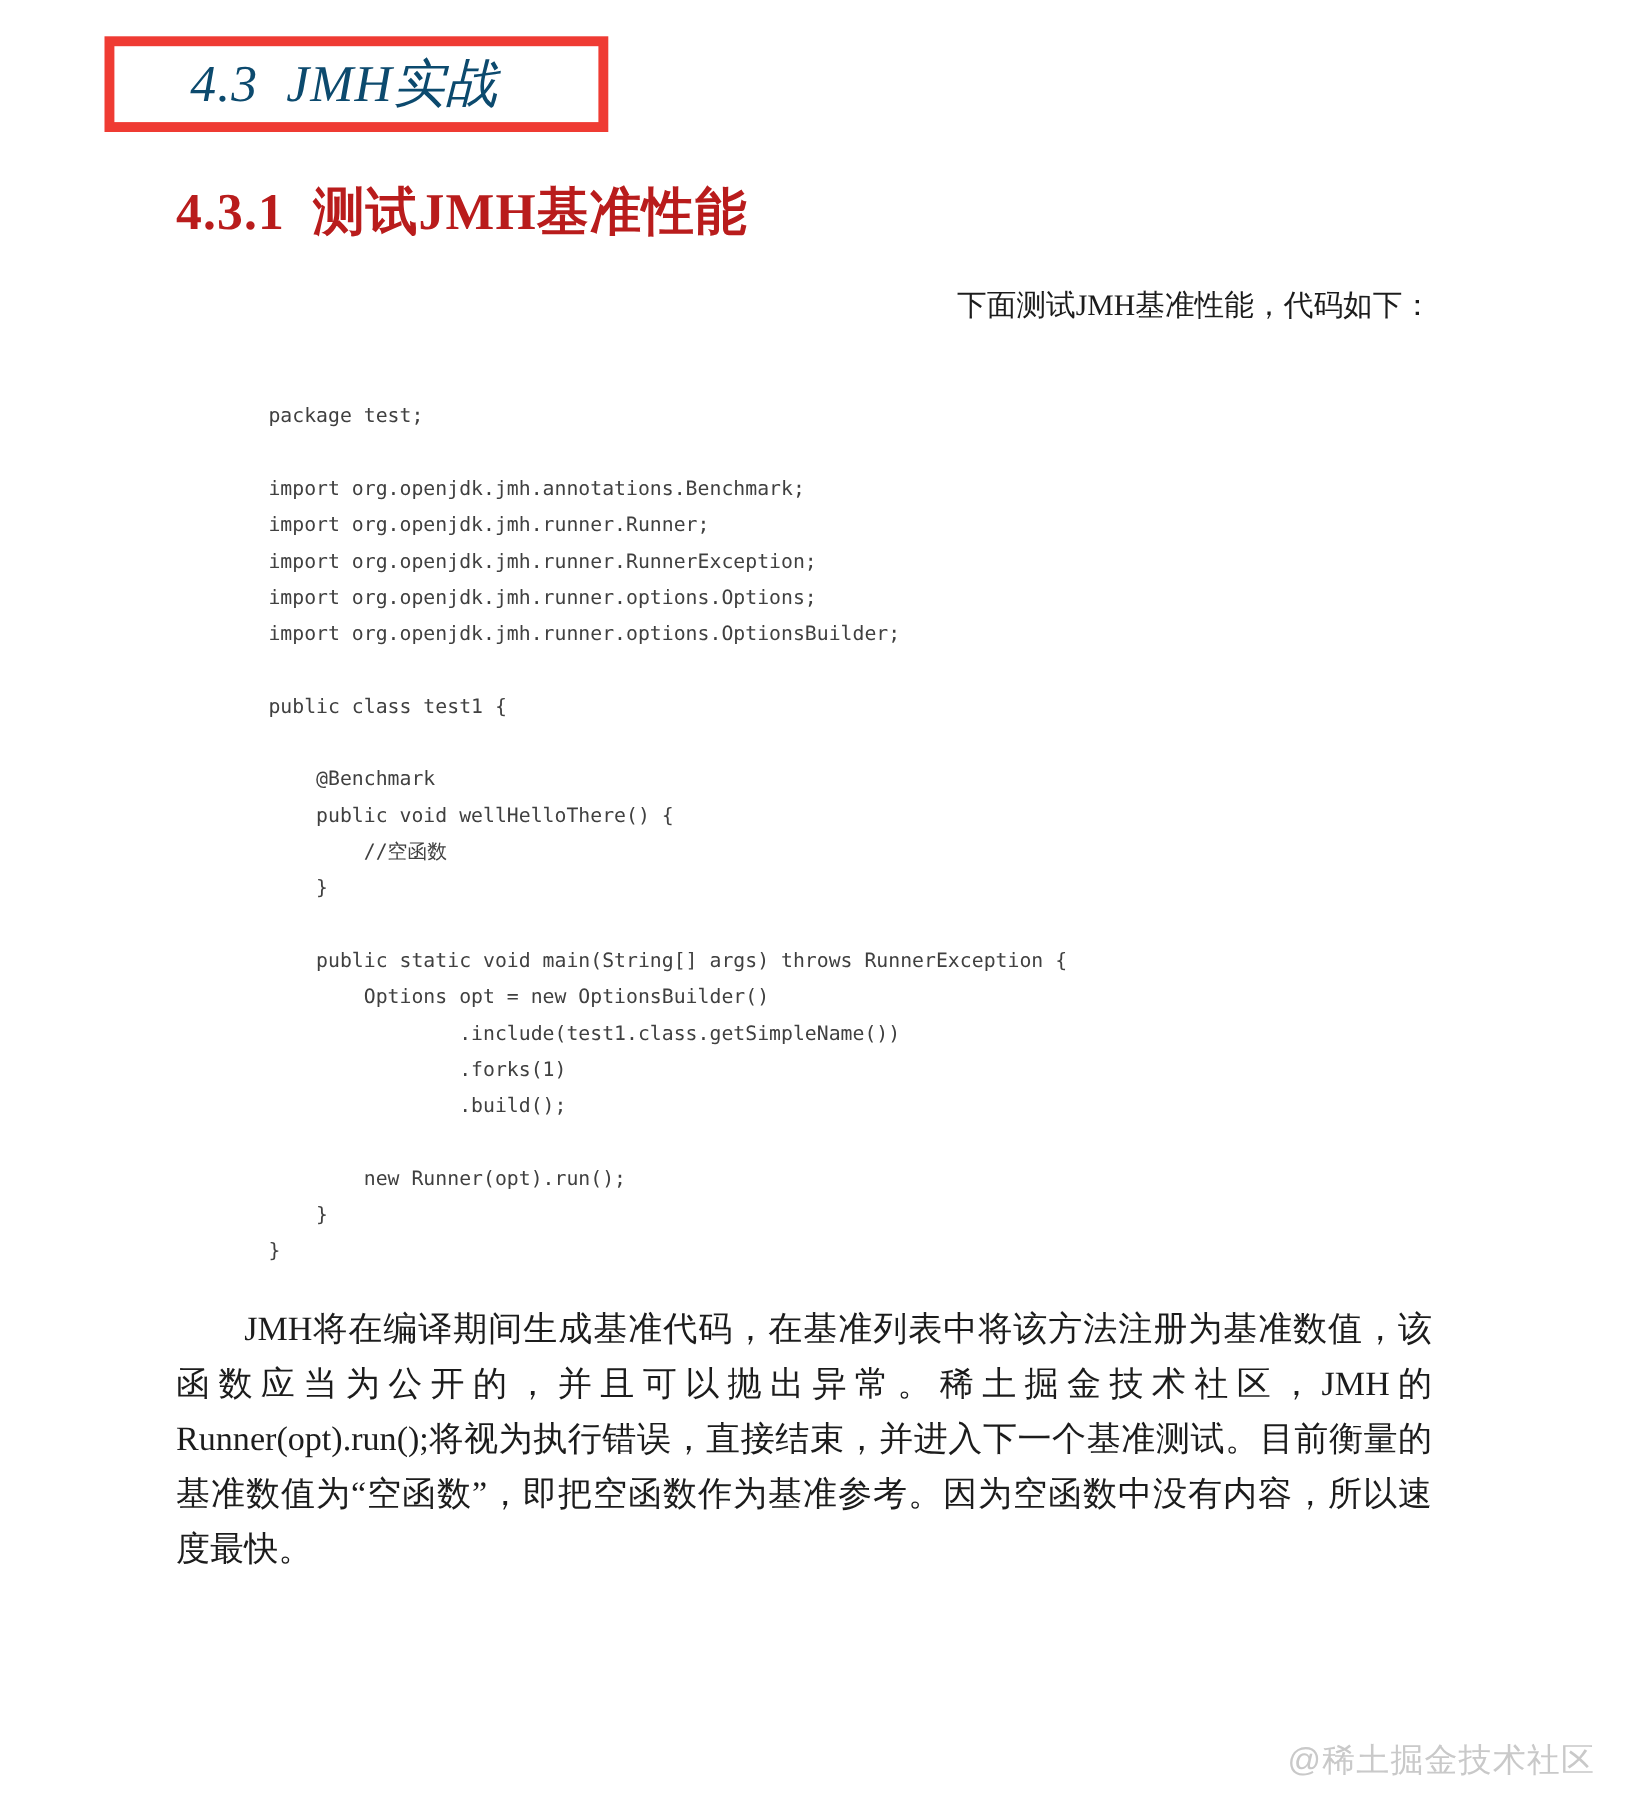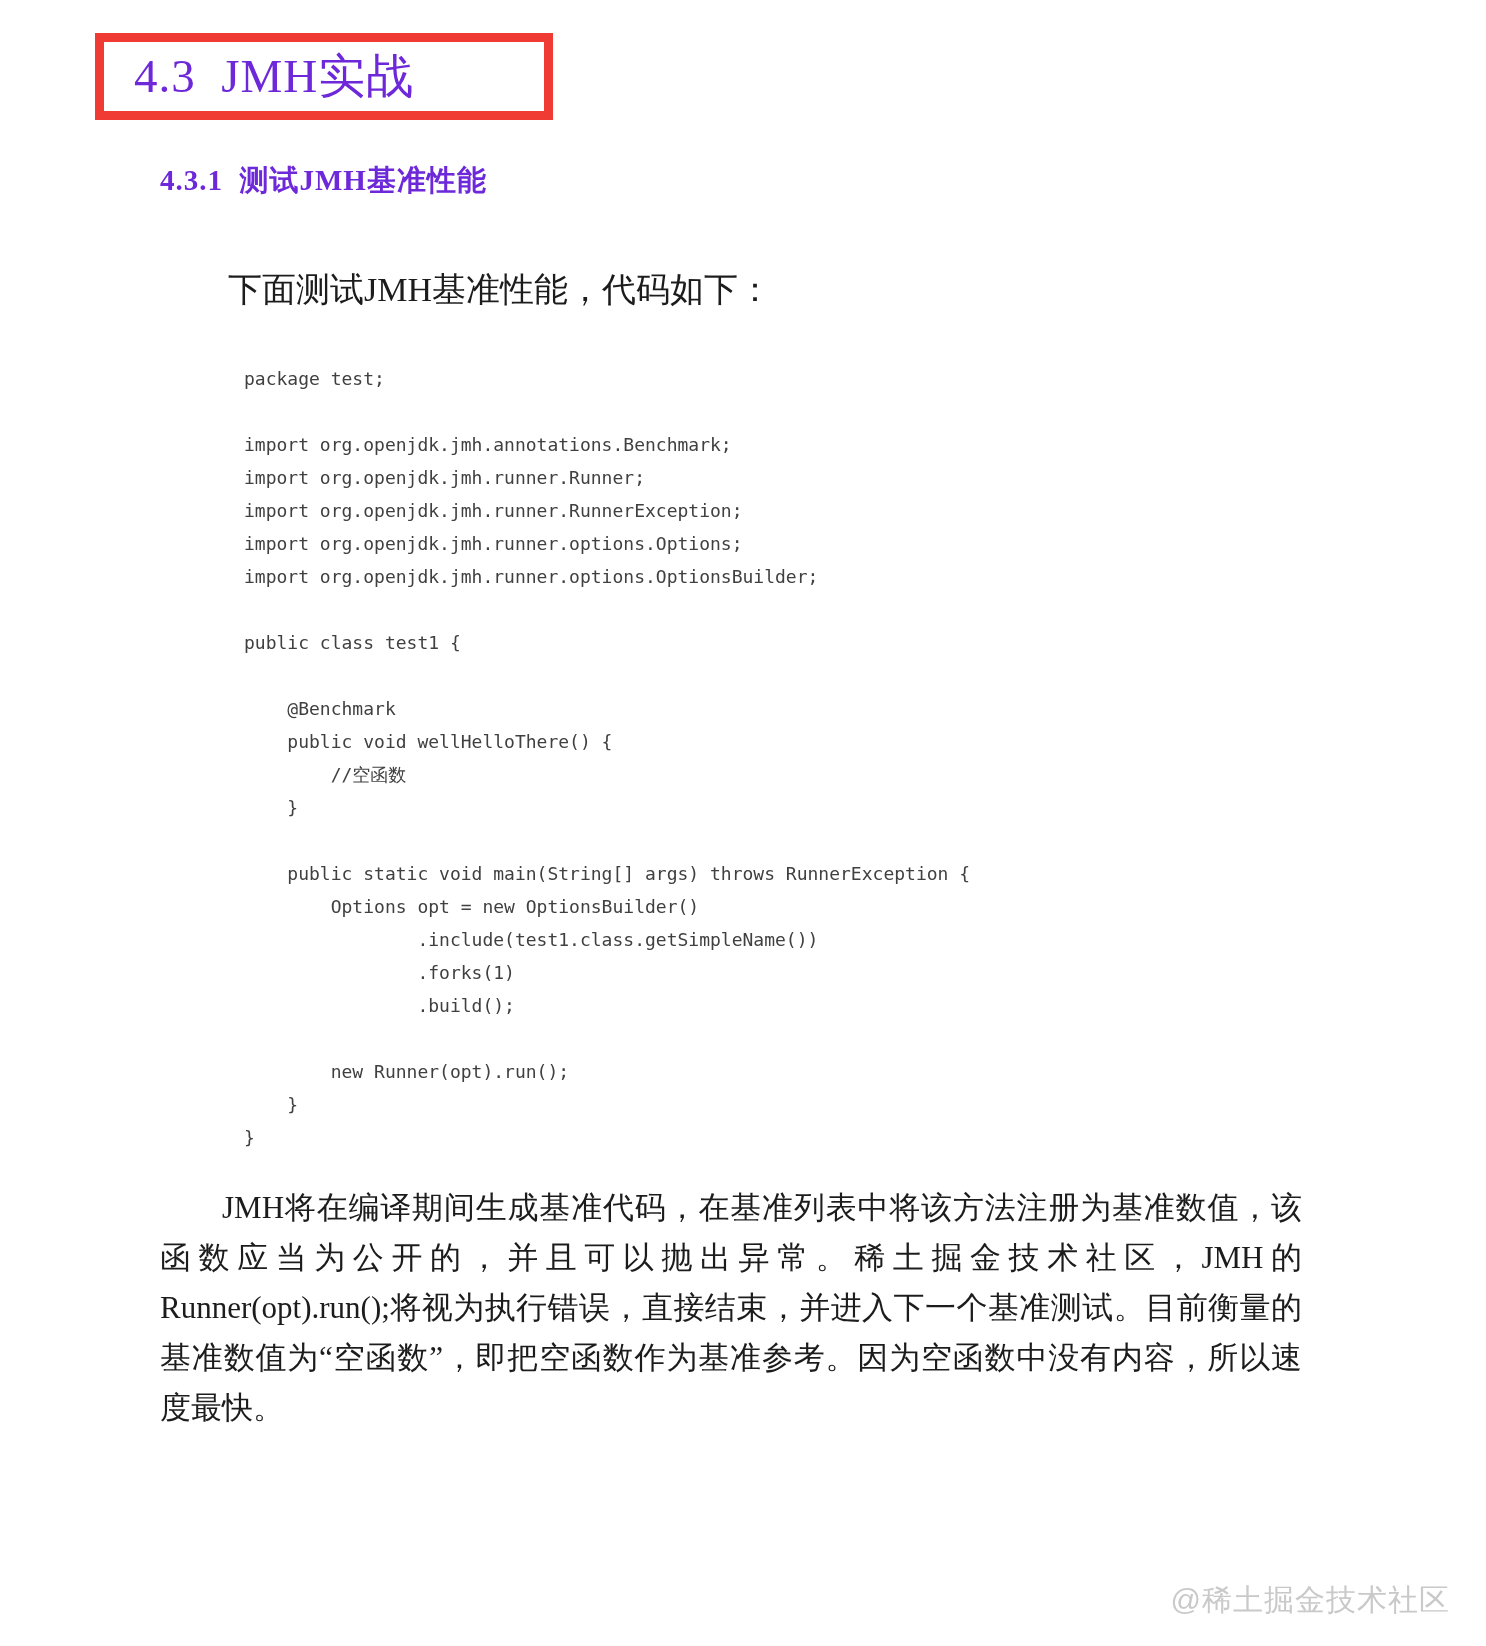--- a/index.html
+++ b/index.html
@@ -23,52 +23,54 @@
     width: 458px;
     height: 87px;
     box-sizing: border-box;
     border: 9px solid #ef3b33;
     display: flex;
     align-items: center;
     background: #ffffff;
   }
   .section-heading {
     margin: 0;
-    padding-left: 30px;
+    padding-left: 69px;
     font-size: 47px;
     font-weight: 400;
     letter-spacing: 1px;
     white-space: pre;
-    color: #6d28d9;
+    color: #0c4a6e;
     font-family: "Liberation Serif", serif;
+    font-style: italic;
   }
 
   .subsection-heading {
     position: absolute;
     left: 160px;
     top: 161px;
     margin: 0;
-    font-size: 29px;
+    font-size: 47px;
     font-weight: 700;
     letter-spacing: 1px;
     white-space: pre;
-    color: #6d28d9;
+    color: #b91c1c;
     font-family: "Liberation Serif", serif;
   }
 
   .intro-paragraph {
     position: absolute;
     left: 160px;
-    top: 265px;
+    top: 252px;
     width: 1142px;
     margin: 0;
-    font-size: 34px;
+    font-size: 27px;
     line-height: 50px;
     text-indent: 2em;
     color: #1c1c1c;
+    text-align: right;
   }
 
   .code-block {
     position: absolute;
     left: 228px;
     top: 346px;
     margin: 16px;
     font-family: "DejaVu Sans Mono", monospace;
     font-size: 18px;
     line-height: 33px;

